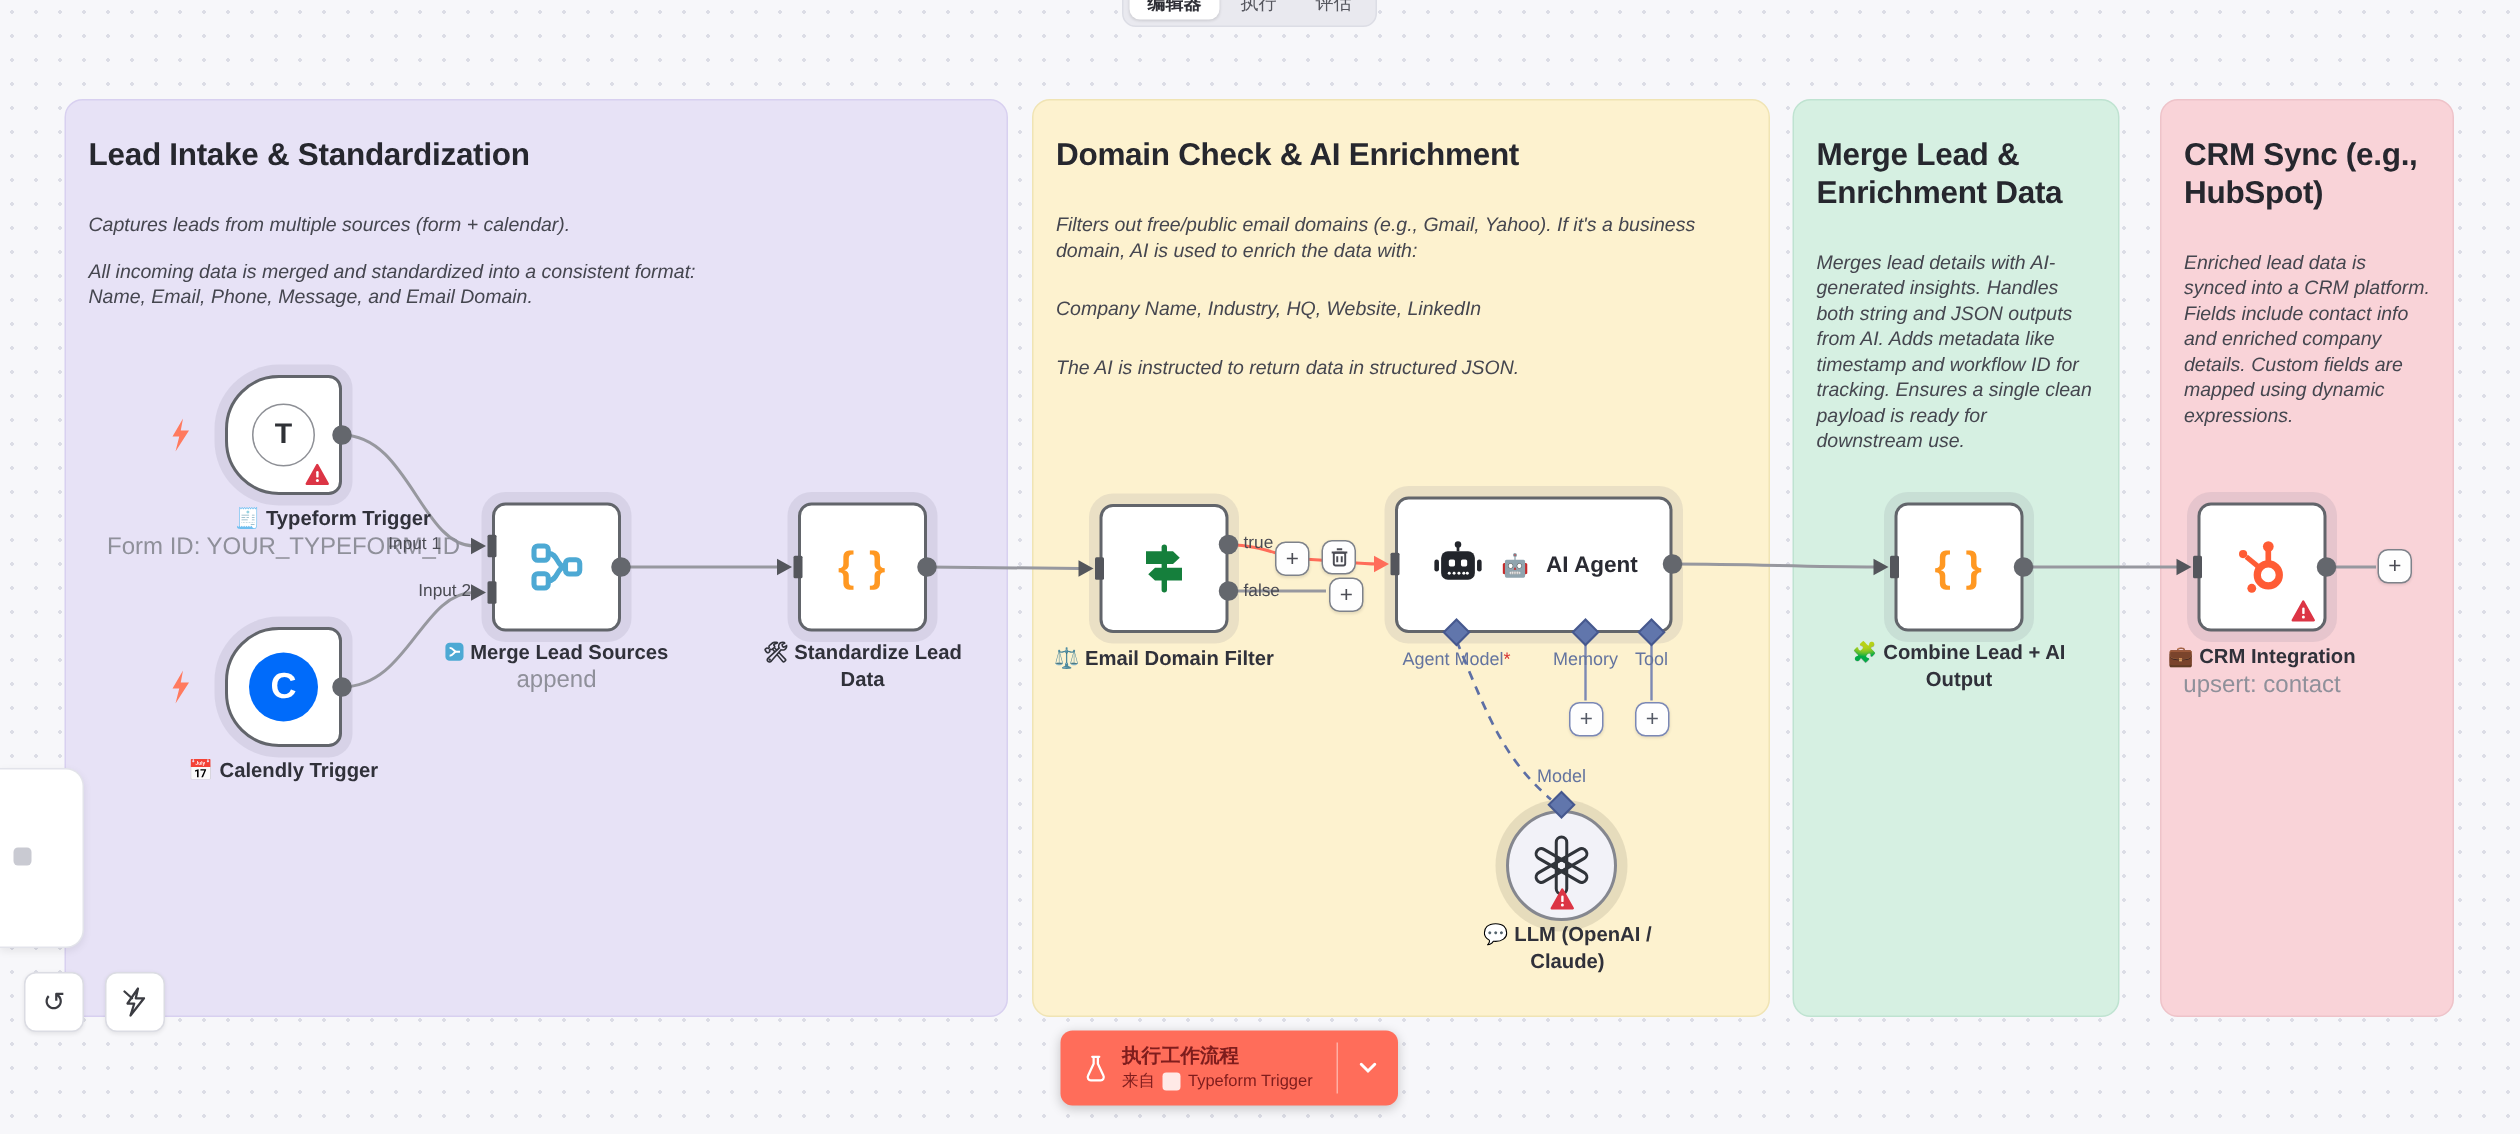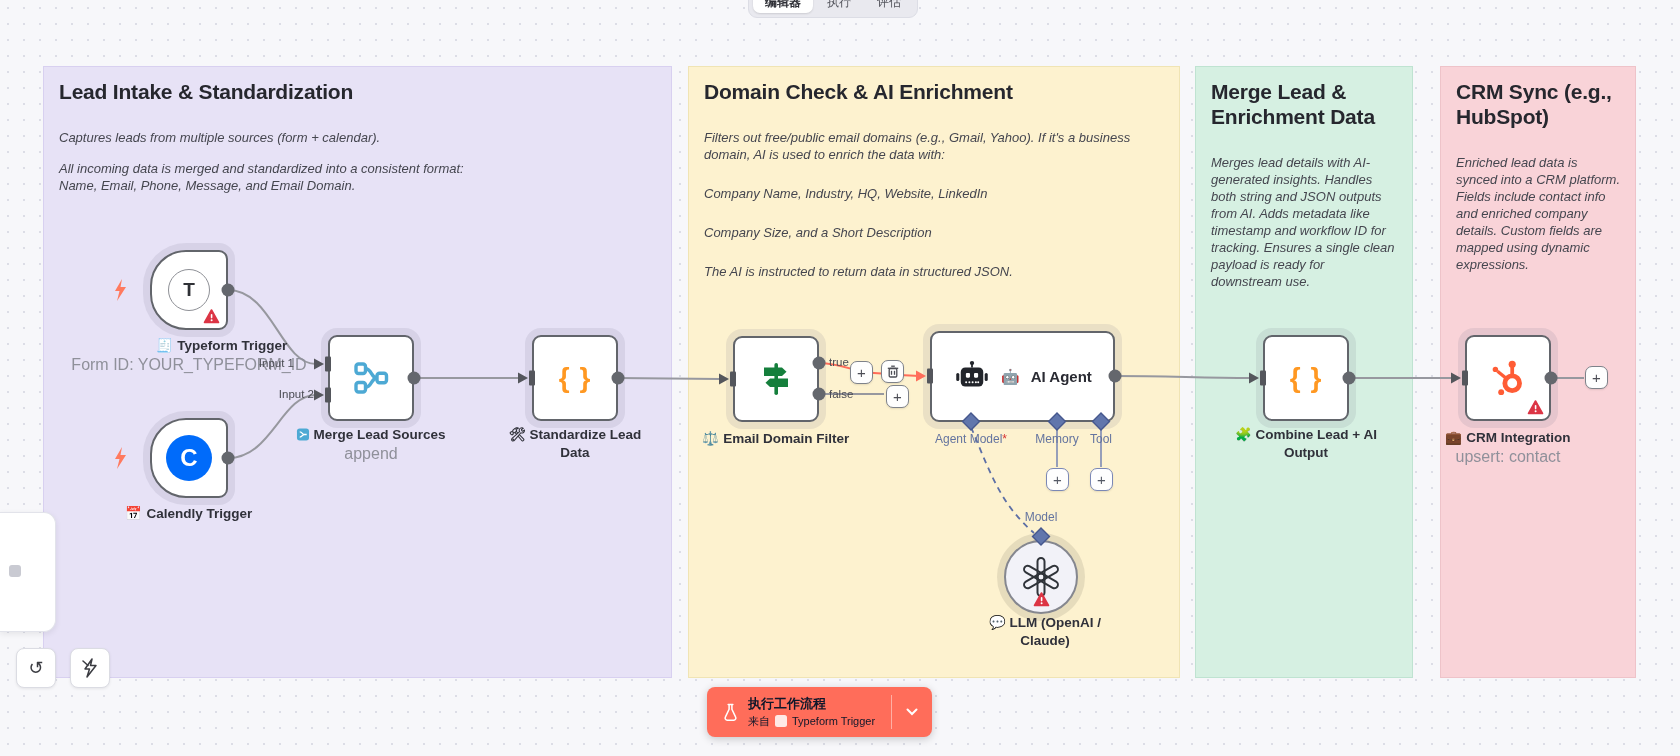--- a/index.html
+++ b/index.html
@@ -1,21 +1,21 @@
 <!DOCTYPE html>
 <html><head>
 <meta charset="utf-8">
 <style>
   html,body{margin:0;padding:0;}
   body{width:1680px;height:756px;overflow:hidden;font-family:"Liberation Sans",sans-serif;background:#f7f7fa;position:relative;}
   *{box-sizing:border-box;}
   #canvas{position:absolute;inset:0;background:#f7f7fa;background-image:radial-gradient(#dcdde6 1.1px,transparent 1.1px);background-size:16px 16px;}
 
   
-  .sticky{position:absolute;border-radius:0;z-index:1;padding:12px 15px;}
+  .sticky{position:absolute;border-radius:12px;z-index:1;padding:24px 15px;}
   .sticky.purple{background:#e7e2f6;border:1px solid #d8d0f0;}
   .sticky.yellow{background:#fdf2cf;border:1px solid #f0e4b4;}
   .sticky.green{background:#d6f0e2;border:1px solid #bfe3d1;}
   .sticky.pink{background:#f9d3d8;border:1px solid #eec3c9;}
   .sticky-title{font-size:21px;font-weight:bold;color:#26272e;line-height:1.2;margin:0 0 26px 0;letter-spacing:-0.2px;}
   .sticky-body p{font-size:13px;font-style:italic;color:#45464f;line-height:1.3;margin:0 0 14px 0;}
 
   
   svg.layer{position:absolute;left:0;top:0;z-index:2;pointer-events:none;}
   svg.layer.top{z-index:5;}
@@ -51,21 +51,21 @@
   .bolt{position:absolute;z-index:4;}
 
   
   .segmented{position:absolute;left:748px;top:-22px;height:40px;background:#e9e9ef;border:1px solid #dcdde5;
         border-radius:9px;display:flex;align-items:flex-end;padding:4px;gap:2px;z-index:8;}
   .seg-tab{font-size:12px;color:#55565e;padding:5px 12px;line-height:1;}
   .seg-tab.active{background:#fff;border-radius:7px;box-shadow:0 1px 2px rgba(0,0,0,0.12);color:#2e2f36;font-weight:bold;}
 
   
   .exec-btn{position:absolute;left:707px;top:687px;height:50px;background:#ff6d5a;border-radius:8px;display:flex;
-        color:#0f172a;z-index:9;box-shadow:0 2px 8px rgba(0,0,0,0.20);align-items:stretch;}
+        color:#7f1d1d;z-index:9;box-shadow:0 2px 8px rgba(0,0,0,0.20);align-items:stretch;}
   .exec-main{display:flex;align-items:center;gap:10px;padding:0 16px;}
   .exec-line1{font-size:13px;font-weight:bold;line-height:1.45;}
   .exec-line2{font-size:11px;line-height:1.3;display:flex;align-items:center;gap:5px;}
   .exec-divider{width:1px;background:rgba(255,255,255,0.45);margin:8px 0;}
   .exec-caret{width:40px;display:flex;align-items:center;justify-content:center;}
   .mini-node-icon{display:inline-block;width:12px;height:12px;background:rgba(255,255,255,0.85);border-radius:2.5px;}
 
   
   .tool-btn{position:absolute;width:40px;height:40px;background:#fff;border:1px solid #dbdce3;border-radius:8px;
         box-shadow:0 1px 3px rgba(0,0,0,0.08);display:flex;align-items:center;justify-content:center;z-index:9;
@@ -96,21 +96,20 @@
       <p>Captures leads from multiple sources (form + calendar).</p>
       <p style="max-width:430px;">All incoming data is merged and standardized into a consistent format: Name, Email, Phone, Message, and Email Domain.</p>
     </div>
   </div>
 
   <div class="sticky yellow" style="left:688px;top:66px;width:492px;height:612px;">
     <div class="sticky-title">Domain Check &amp; AI Enrichment</div>
     <div class="sticky-body">
       <p style="max-width:430px;">Filters out free/public email domains (e.g., Gmail, Yahoo). If it's a business domain, AI is used to enrich the data with:</p>
       <p style="margin-top:22px;">Company Name, Industry, HQ, Website, LinkedIn</p>
-      <p style="margin-top:22px;">Company Size, and a Short Description</p>
       <p style="margin-top:22px;">The AI is instructed to return data in structured JSON.</p>
     </div>
   </div>
 
   <div class="sticky green" style="left:1195px;top:66px;width:218px;height:612px;">
     <div class="sticky-title">Merge Lead &amp; Enrichment Data</div>
     <div class="sticky-body">
       <p>Merges lead details with AI-generated insights. Handles both string and JSON outputs from AI. Adds metadata like timestamp and workflow ID for tracking. Ensures a single clean payload is ready for downstream use.</p>
     </div>
   </div>

